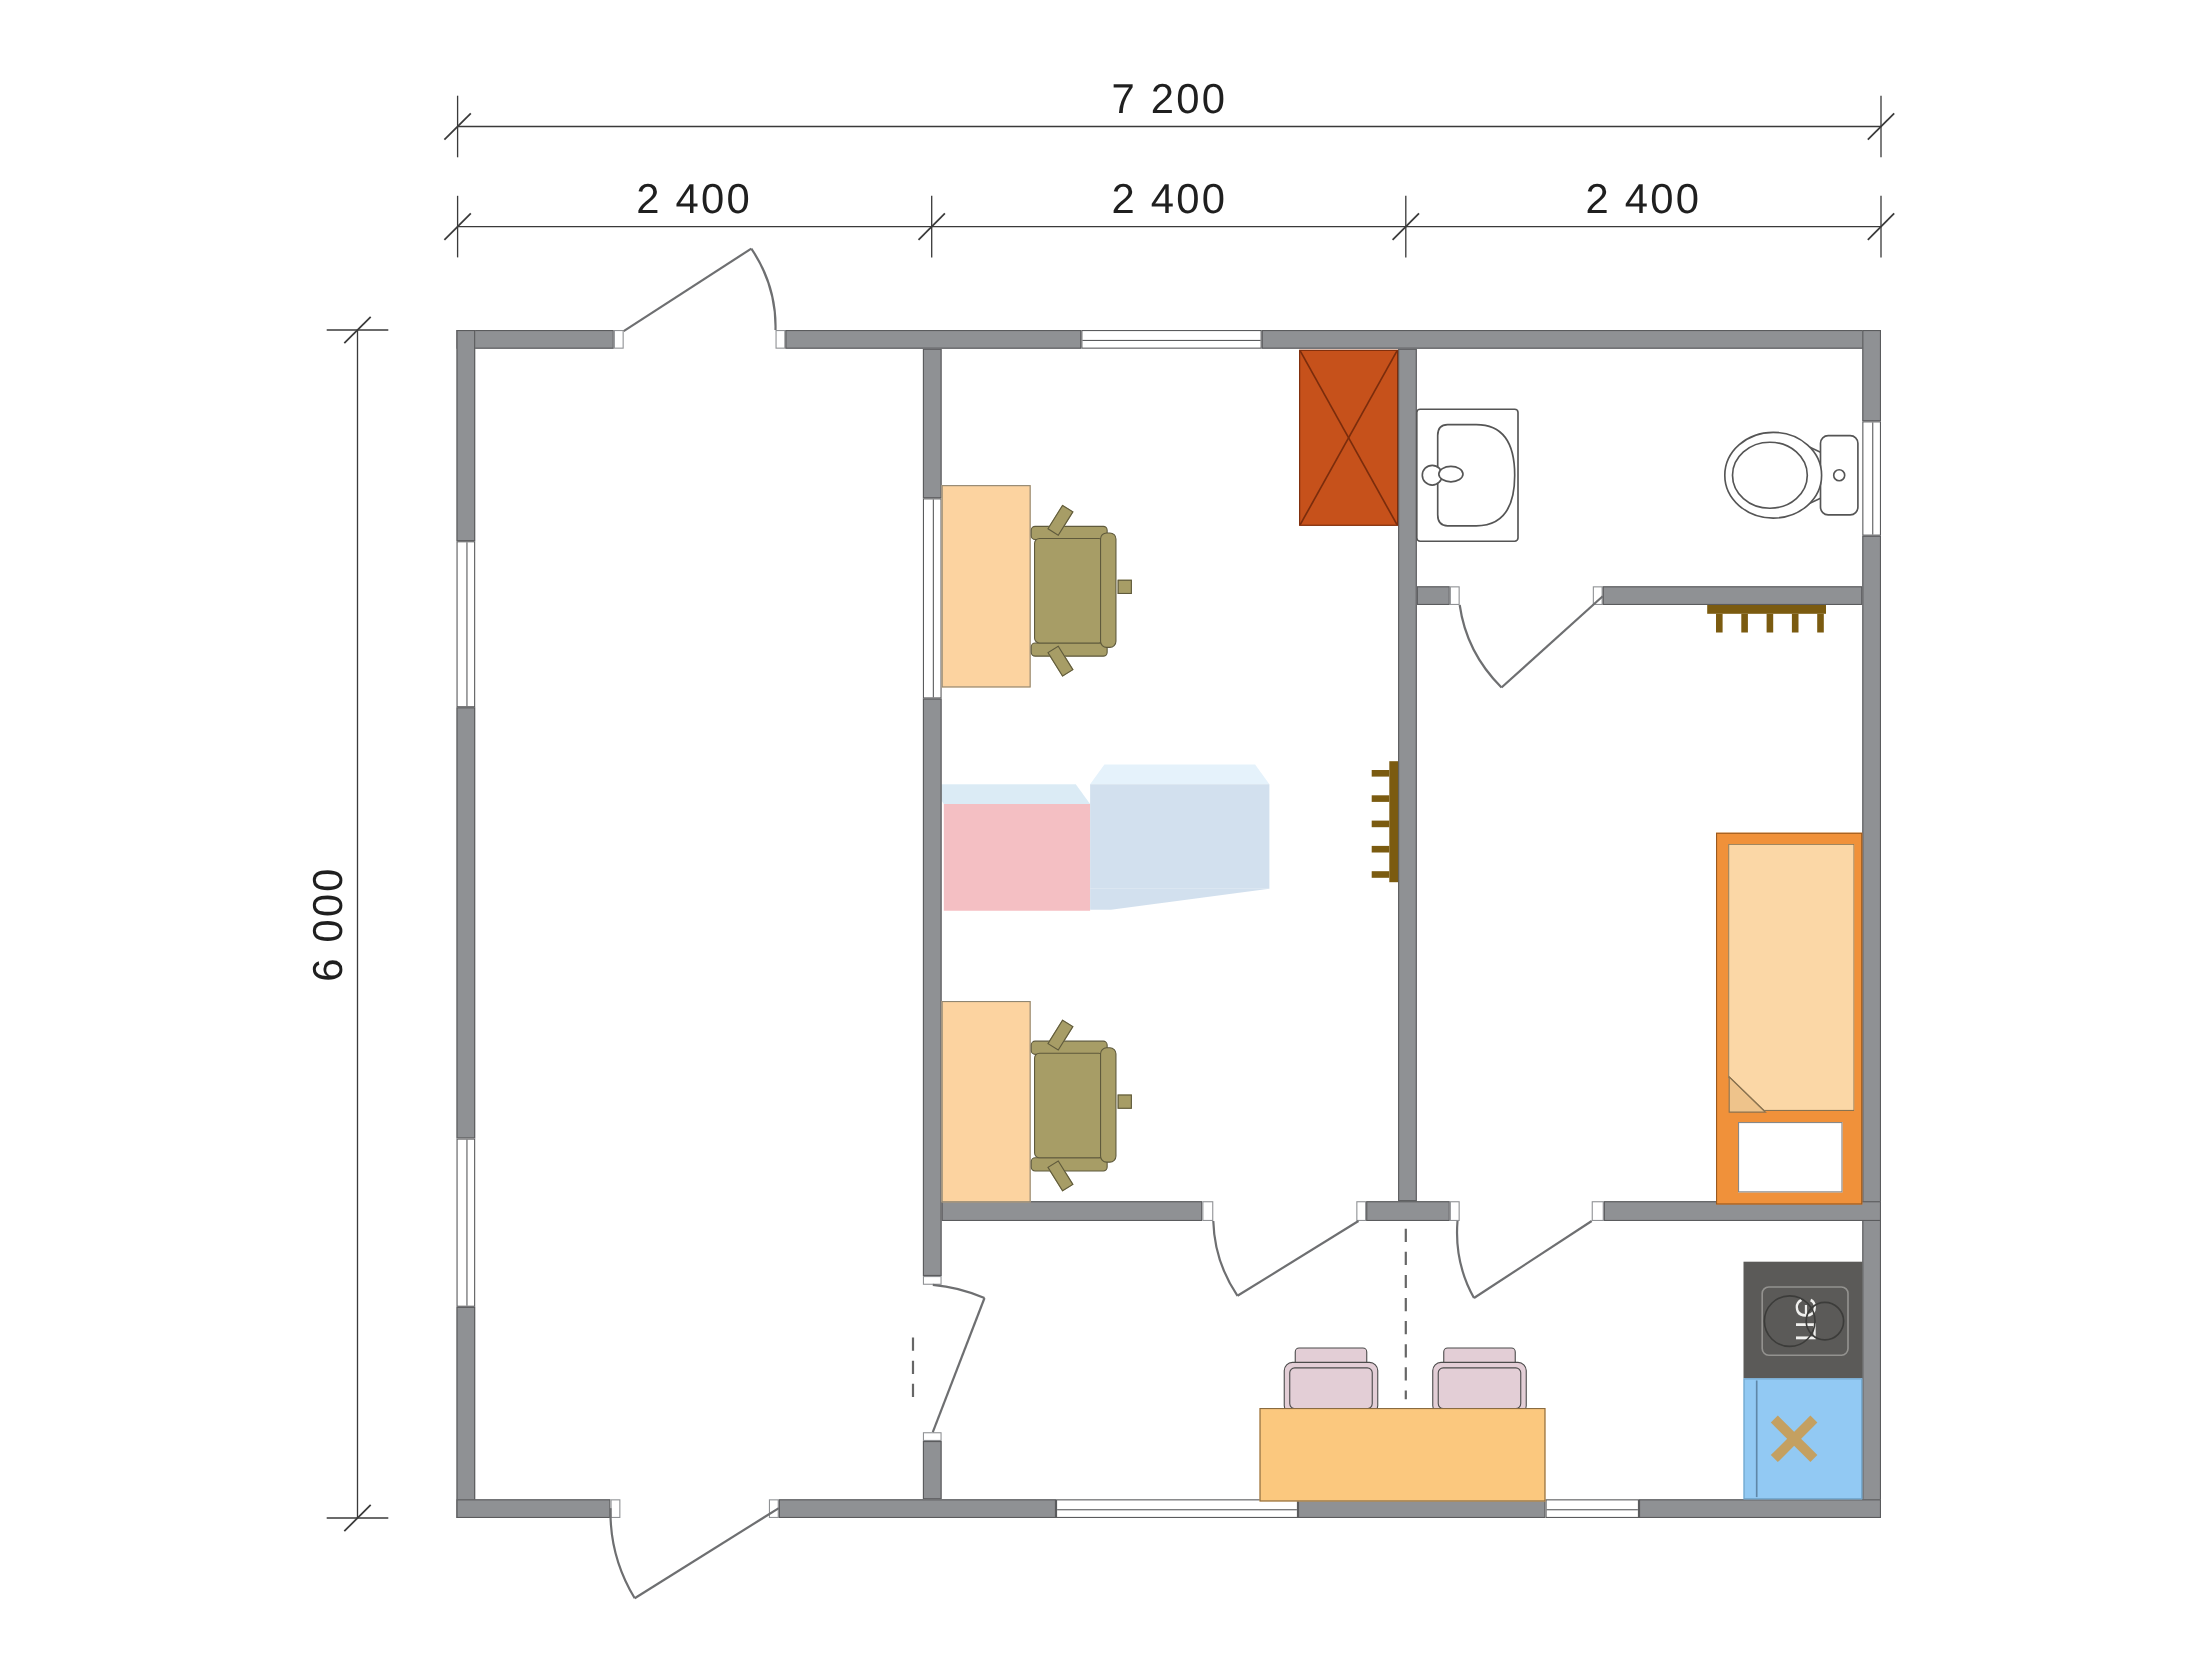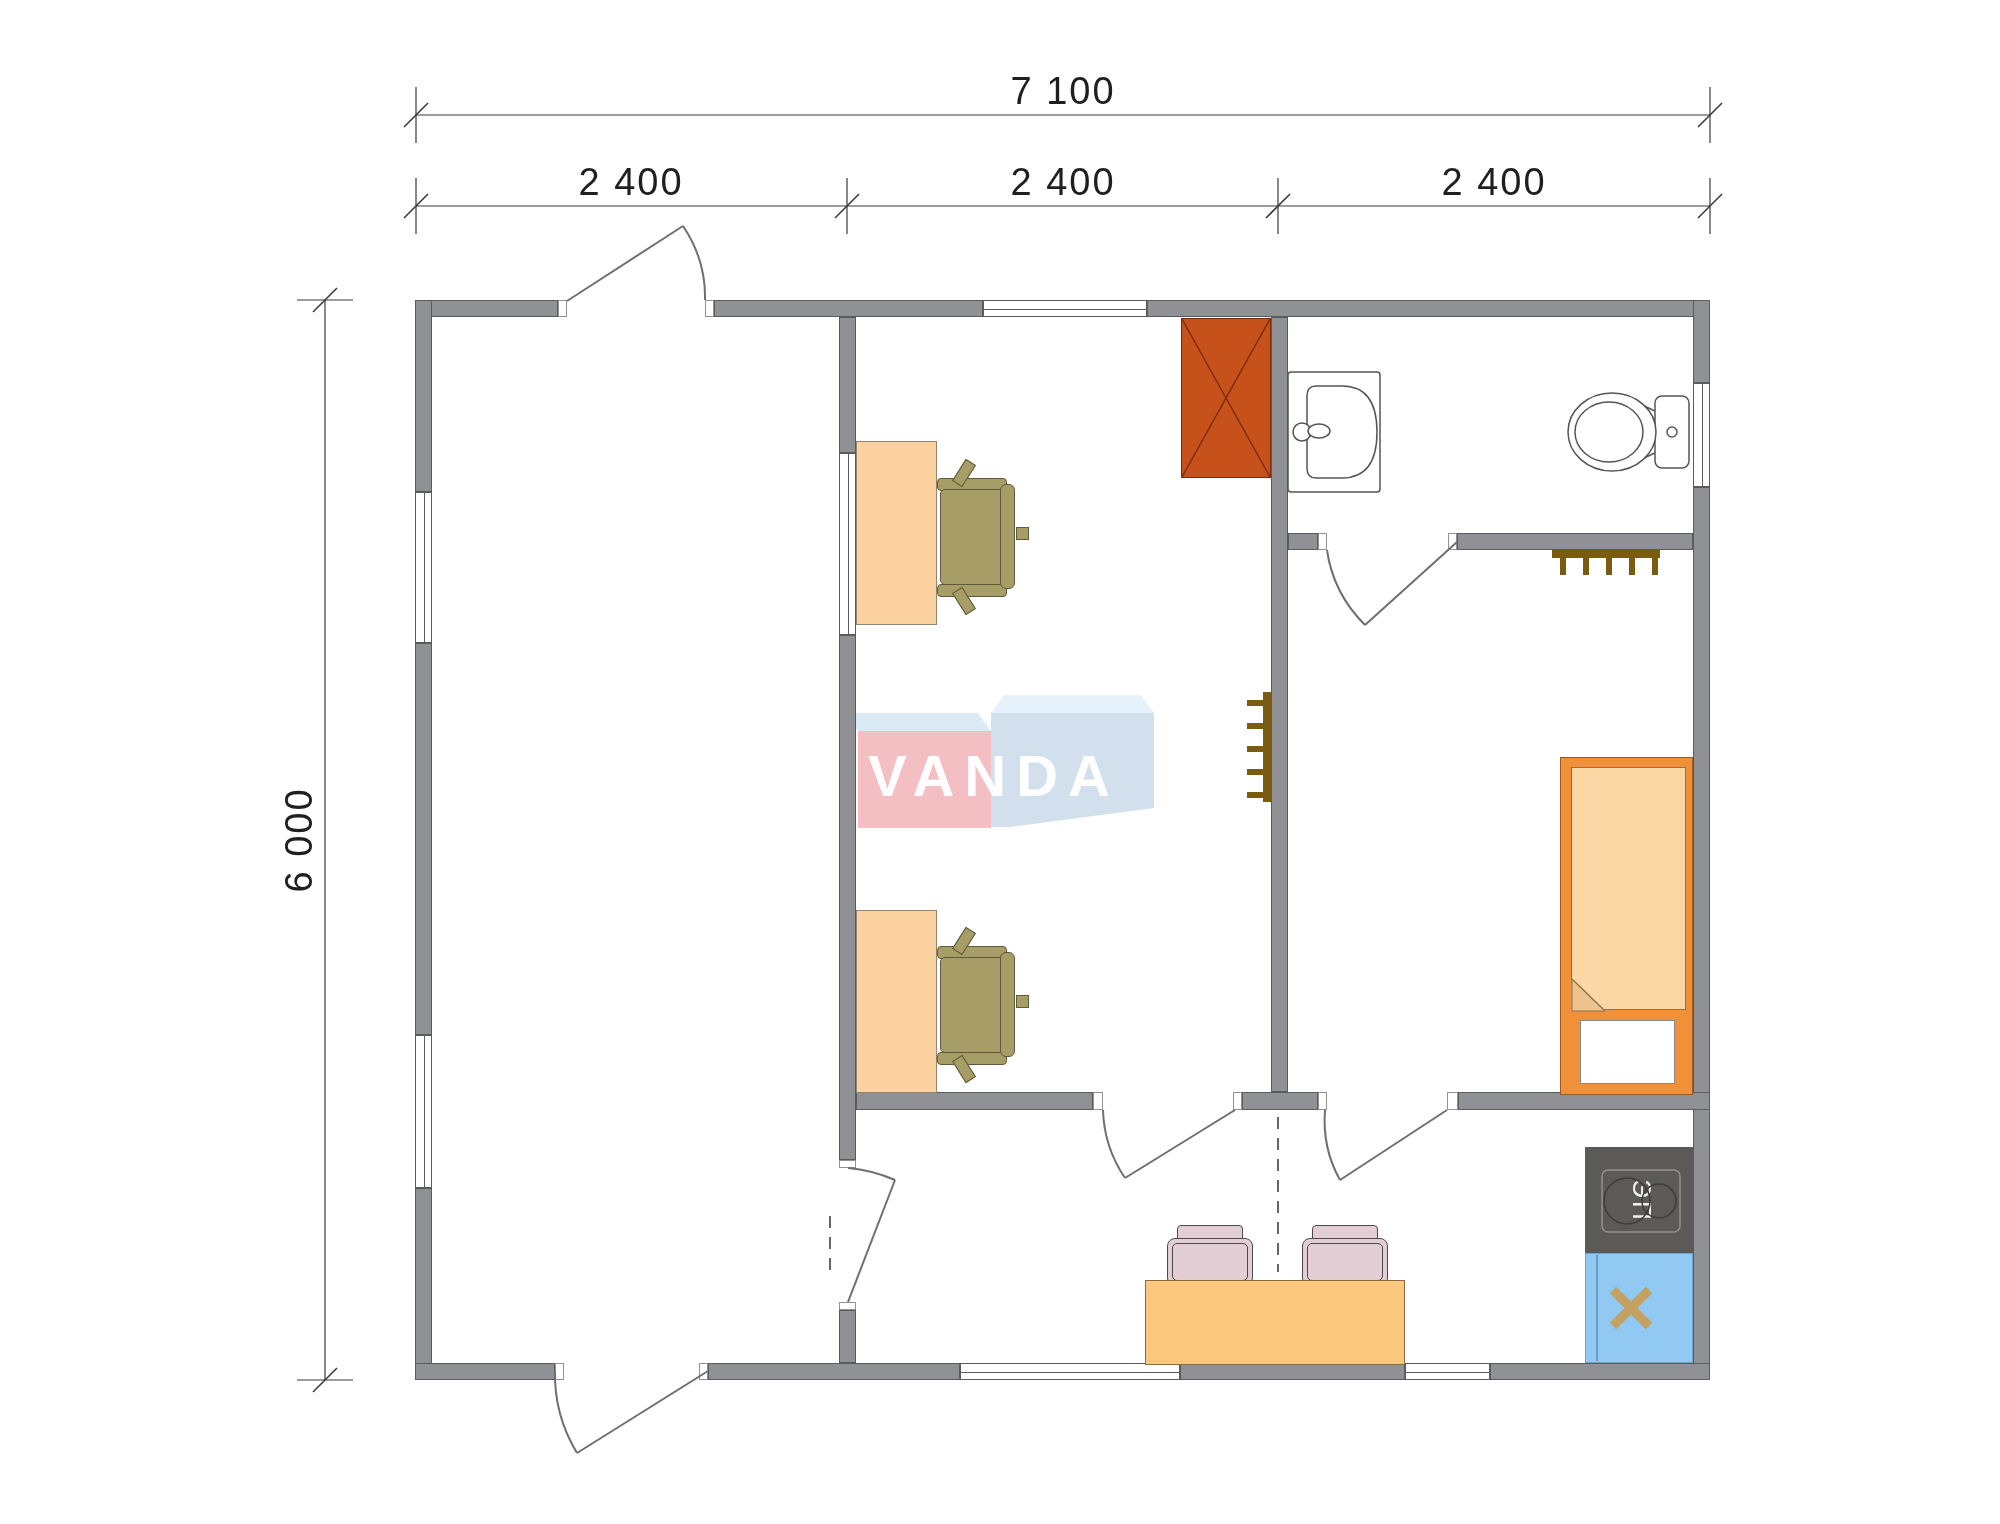--- a/index.html
+++ b/index.html
@@ -49,21 +49,20 @@
 
   <svg id="logo-svg" class="lay" width="2000" height="1524">
     <g opacity="0.92">
       <polygon points="845,713 978,713 991,731 858,731" fill="#d9eaf5"></polygon>
       <polygon points="858,731 991,731 991,828 858,828" fill="#f4babe"></polygon>
       <polygon points="1004,695 1141,695 1154,713 991,713" fill="#e3f1fb"></polygon>
       <polygon points="991,713 1154,713 1154,808 991,808" fill="#cfdeed"></polygon>
       <polygon points="991,808 1154,808 1010,827 991,827" fill="#cfdeed"></polygon>
     </g>
   </svg>
-  <div class="wmark">VANDA</div>
 
   <div class="wall" style="left:415px;top:300px;width:143px;height:17px"></div>
   <div class="jamb" style="left:558px;top:300px;width:9px;height:17px"></div>
   <div class="jamb" style="left:705px;top:300px;width:9px;height:17px"></div>
   <div class="wall" style="left:714px;top:300px;width:269px;height:17px"></div>
   <div class="win h" style="left:983px;top:300px;width:164px;height:17px"></div>
   <div class="wall" style="left:1147px;top:300px;width:563px;height:17px"></div>
 
   <div class="wall" style="left:415px;top:300px;width:17px;height:192px"></div>
   <div class="win v" style="left:415px;top:492px;width:17px;height:151px"></div>
@@ -247,19 +246,19 @@
       <line x1="1710" y1="178" x2="1710" y2="234"></line>
         <line x1="1698" y1="218" x2="1722" y2="194" stroke-width="1.6"></line>
 
       <line x1="297" y1="300" x2="353" y2="300"></line>
         <line x1="313" y1="312" x2="337" y2="288" stroke-width="1.6"></line>
       <line x1="297" y1="1380" x2="353" y2="1380"></line>
         <line x1="313" y1="1392" x2="337" y2="1368" stroke-width="1.6"></line>
     </g>
   </svg>
 
-  <div class="dim" style="left:1063px;top:70px">7 100</div>
+  <div class="dim" style="left:1063px;top:70px">7 200</div>
   <div class="dim" style="left:631px;top:161px">2 400</div>
   <div class="dim" style="left:1063px;top:161px">2 400</div>
   <div class="dim" style="left:1494px;top:161px">2 400</div>
   <div class="dim dim-v" style="left:299px;top:840px">6 000</div>
 
 </div>
 
 </body></html>

